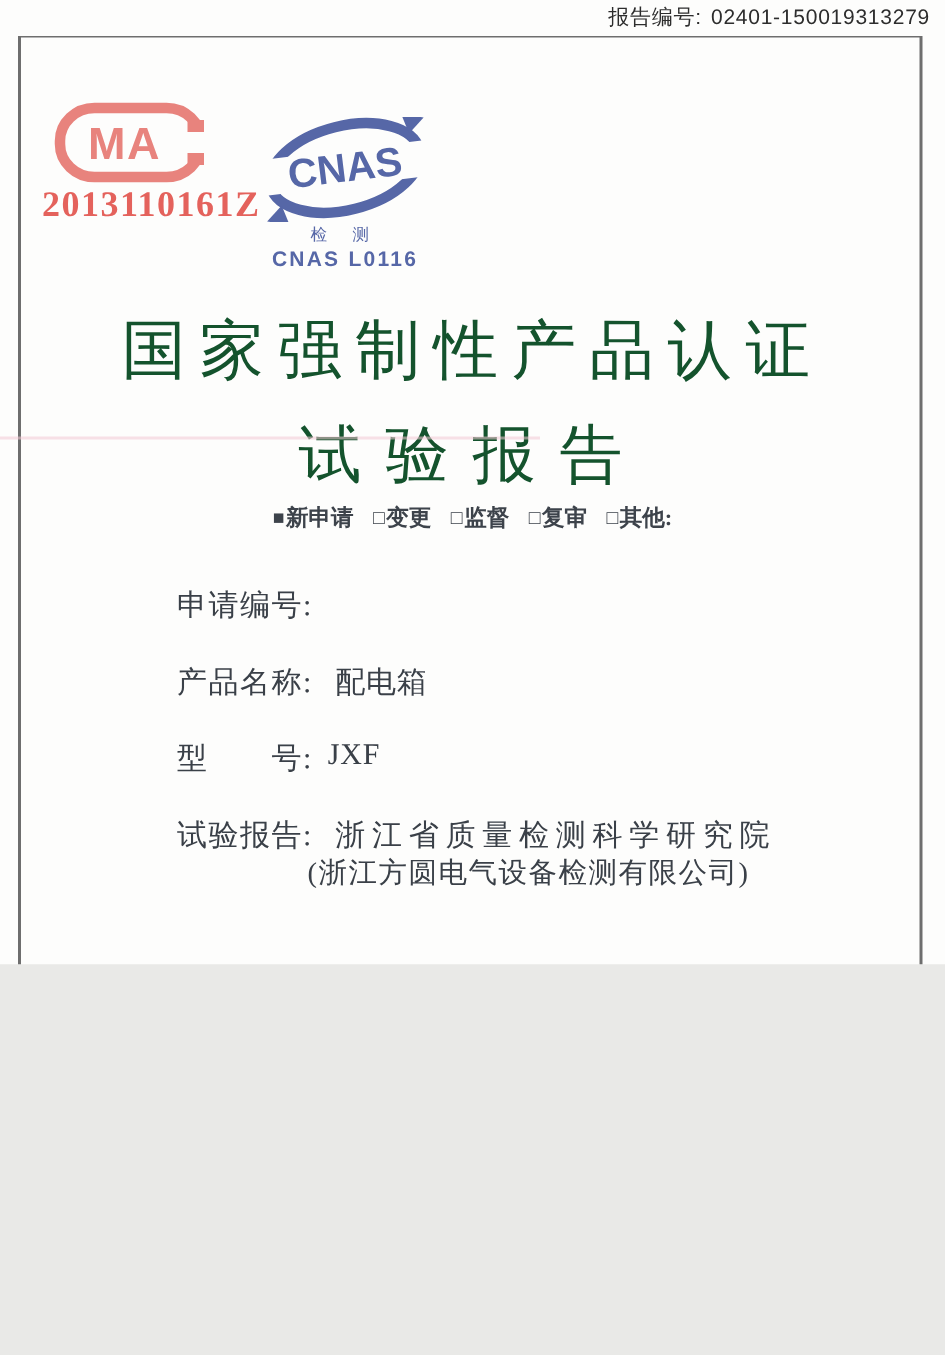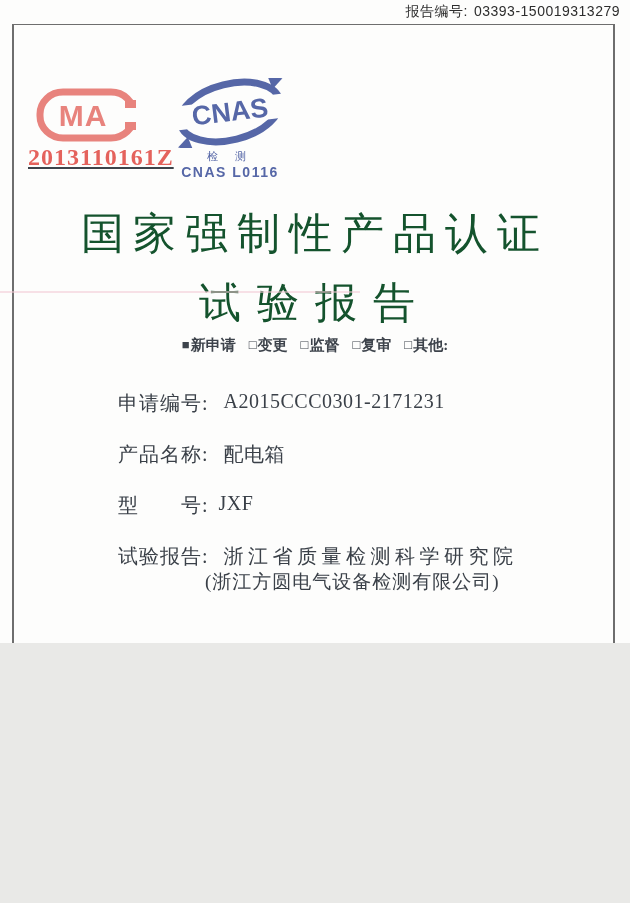--- a/index.html
+++ b/index.html
@@ -19,21 +19,21 @@
     display:flex;gap:6px;
   }
   .border-box{
     position:absolute;left:12px;top:24px;width:603px;height:864px;
     border:2px solid #6e6e6e;
     border-top-width:1px;
     box-sizing:border-box;
     background:transparent;
   }
   
-  .cma-block{position:absolute;left:28px;top:88px;width:120px;text-align:left;text-decoration:underline;}
+  .cma-block{position:absolute;left:28px;top:68px;width:120px;text-align:left;}
   .cma-cert{font-size:24px;font-weight:bold;color:#e4625c;letter-spacing:1px;margin-top:2px;}
   
   .cnas-block{position:absolute;left:168px;top:78px;width:124px;text-align:center;color:#5667a7;}
   .cnas-sub1{font-size:11px;letter-spacing:7px;margin-top:1px;font-family:"Liberation Sans","DejaVu Sans",sans-serif;}
   .cnas-sub2{font-size:14px;letter-spacing:1.5px;font-weight:bold;font-family:"Liberation Sans","DejaVu Sans",sans-serif;}
   
   .title-1{
     position:absolute;top:205px;left:0;width:100%;
     text-align:center;font-size:43px;letter-spacing:9px;
     color:#14532d;font-weight:500;white-space:nowrap;
@@ -75,21 +75,21 @@
   .cqc-block{position:absolute;top:645px;left:0;width:100%;text-align:center;}
   svg{display:block;margin:0 auto;}
 </style>
 </head>
 <body>
 
 <div class="page">
 
   <div class="report-no">
     <span>报告编号:</span>
-    <span>03393-150019313279</span>
+    <span>02401-150019313279</span>
   </div>
 
   <div class="border-box"></div>
 
   <div class="cma-block">
     <span>
       <svg width="104" height="54" viewBox="0 0 104 54">
         <rect x="4" y="4" width="94" height="46" rx="23" ry="22" fill="none" stroke="#e8837d" stroke-width="7"></rect>
         <rect x="88" y="17" width="16" height="20" fill="#fdfdfc"></rect>
         <rect x="89" y="12" width="11" height="8" fill="#e8837d"></rect>
@@ -140,21 +140,20 @@
       <span>复审</span>
     </span>
     <span class="check-opt">
       <span class="check-glyph">□</span>
       <span>其他:</span>
     </span>
   </div>
 
   <div class="field-row f1">
     <span class="field-label">申请编号:</span>
-    <span class="field-value">A2015CCC0301-2171231</span>
   </div>
 
   <div class="field-row f2">
     <span class="field-label">产品名称:</span>
     <span class="field-value">配电箱</span>
   </div>
 
   <div class="field-row f3">
     <span class="field-label">型　　号:</span>
     <span class="field-value">JXF</span>

